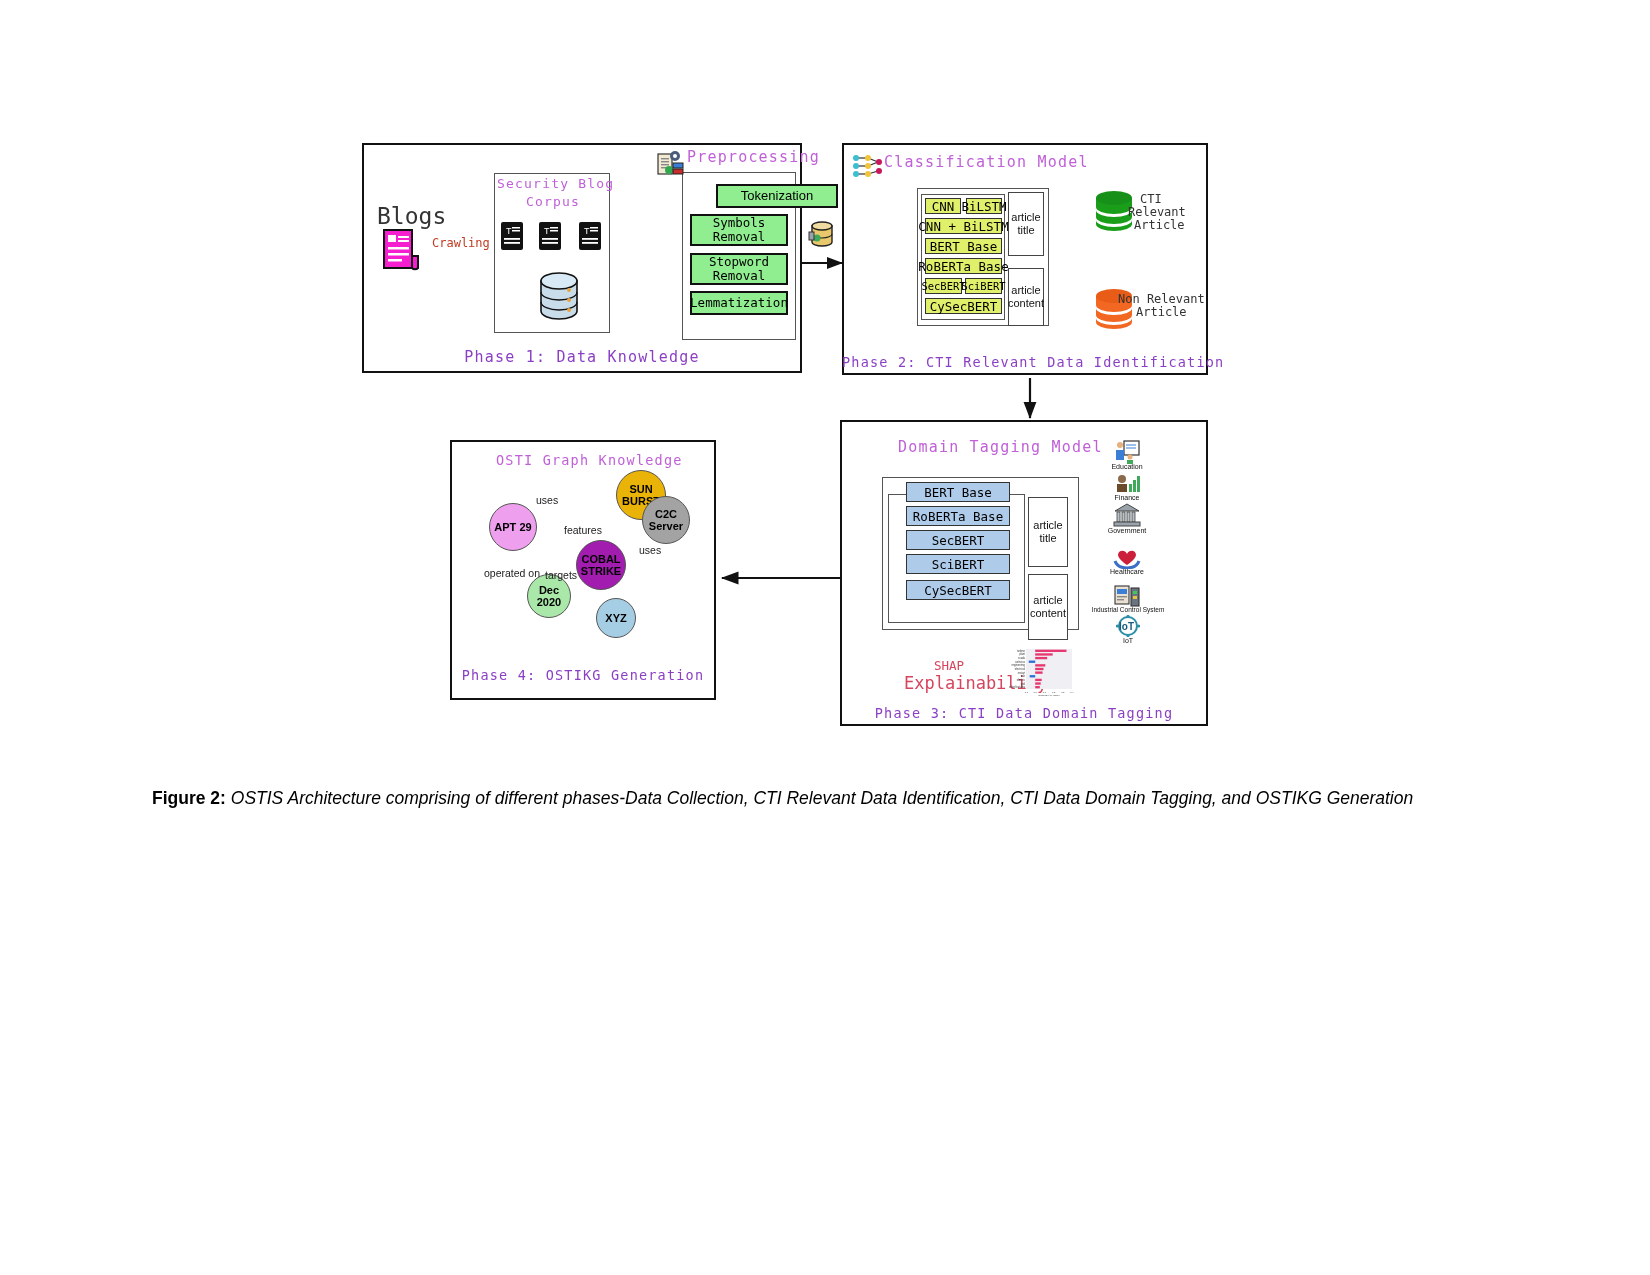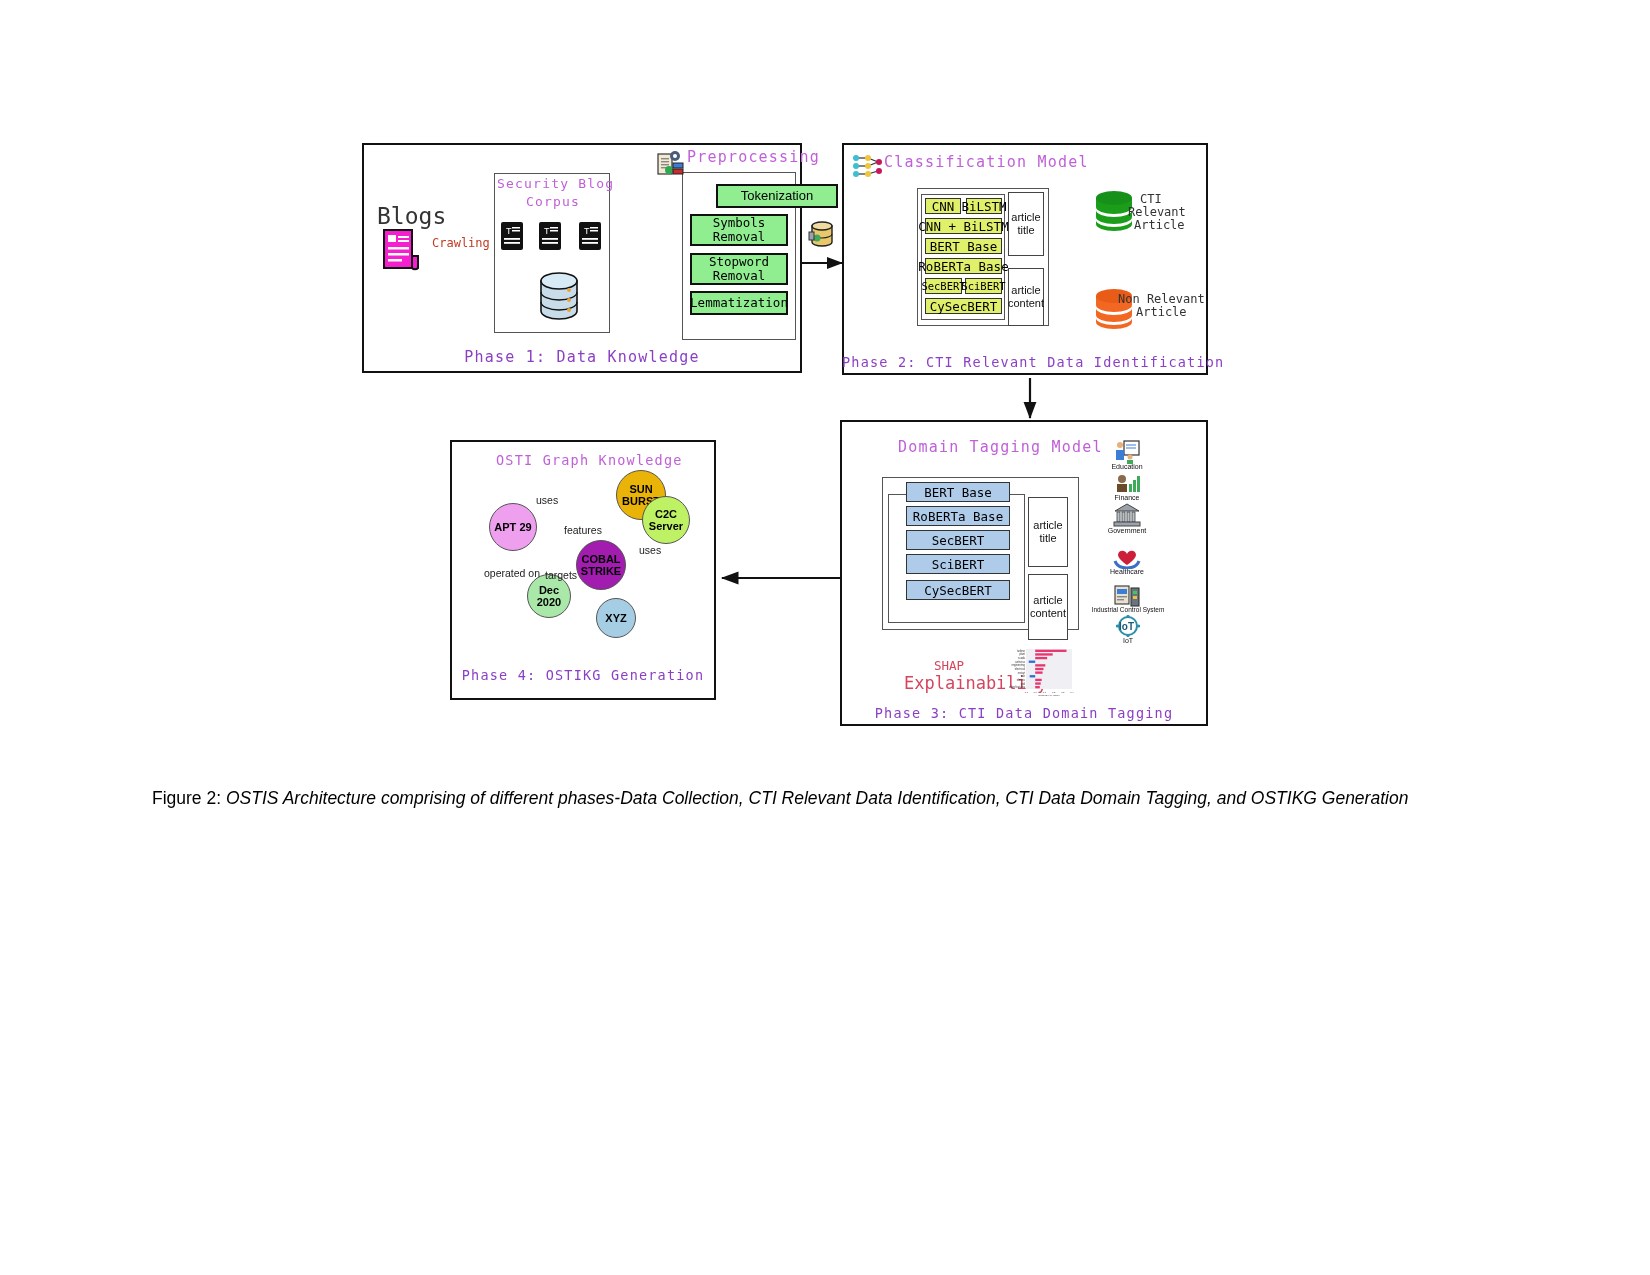--- a/index.html
+++ b/index.html
@@ -67,21 +67,21 @@
     position:absolute;font-size:7px;color:#111;text-align:center;
     font-family:"Liberation Sans",sans-serif;white-space:nowrap;
   }
 
   
   .caption{
     position:absolute;left:152px;top:786px;width:1270px;
     font-size:17.5px;line-height:1.45;color:#000;
     font-family:"Liberation Sans",sans-serif;
   }
-  .caption b{font-style:normal;font-weight:normal;}
+  .caption b{font-style:normal;font-weight:bold;}
   .caption i{}
 
   svg.overlay{position:absolute;left:0;top:0;width:1650px;height:1275px;pointer-events:none;}
 </style>
 </head>
 <body>
 
 <div class="figure-area">
 
   <svg class="overlay">
@@ -440,21 +440,21 @@
   <div class="phase-label" style="left:450px;top:667px;width:266px;font-size:13.5px;">Phase 4: OSTIKG Generation</div>
   <div class="title-purple" style="left:496px;top:452px;font-size:13.5px;">OSTI Graph Knowledge</div>
 
   <div class="node" style="left:489px;top:503px;width:46px;height:46px;background:#EE9FEE;">
     <span>APT 29</span>
   </div>
   <div class="node" style="left:572px;top:470px;width:48px;height:48px;background:#eab308;margin-left:44px;">
     <span style="white-space:pre-line;">SUN
 BURST</span>
   </div>
-  <div class="node" style="left:642px;top:496px;width:46px;height:46px;background:#bef264;">
+  <div class="node" style="left:642px;top:496px;width:46px;height:46px;background:#a3a3a3;">
     <span style="white-space:pre-line;">C2C
 Server</span>
   </div>
   <div class="node" style="left:576px;top:540px;width:48px;height:48px;background:#a21caf;">
     <span style="white-space:pre-line;">COBAL
 STRIKE</span>
   </div>
   <div class="node" style="left:527px;top:574px;width:42px;height:42px;background:#AAE8AA;align-items:center;">
     <span style="white-space:pre-line;">Dec
 2020</span>

